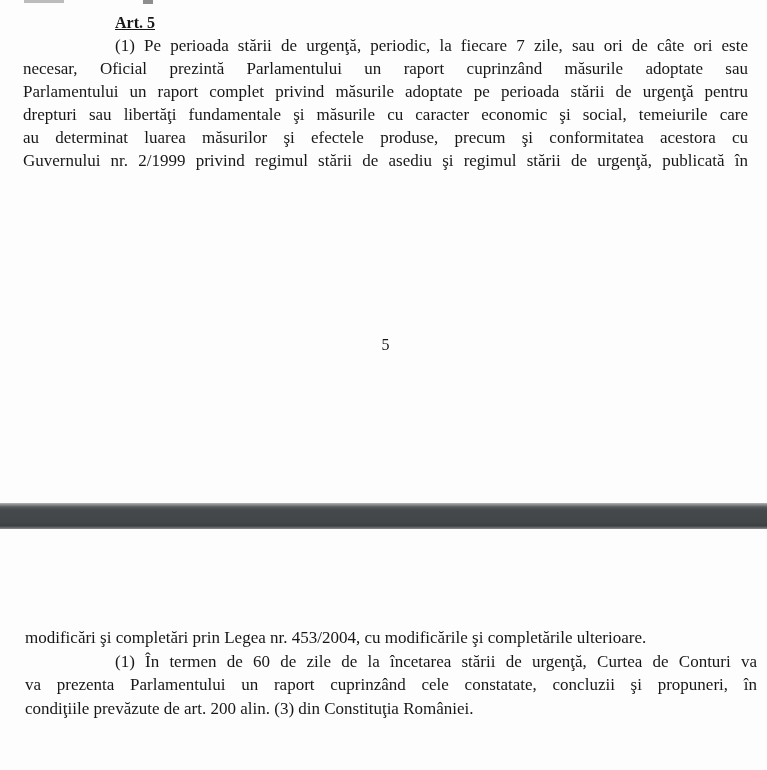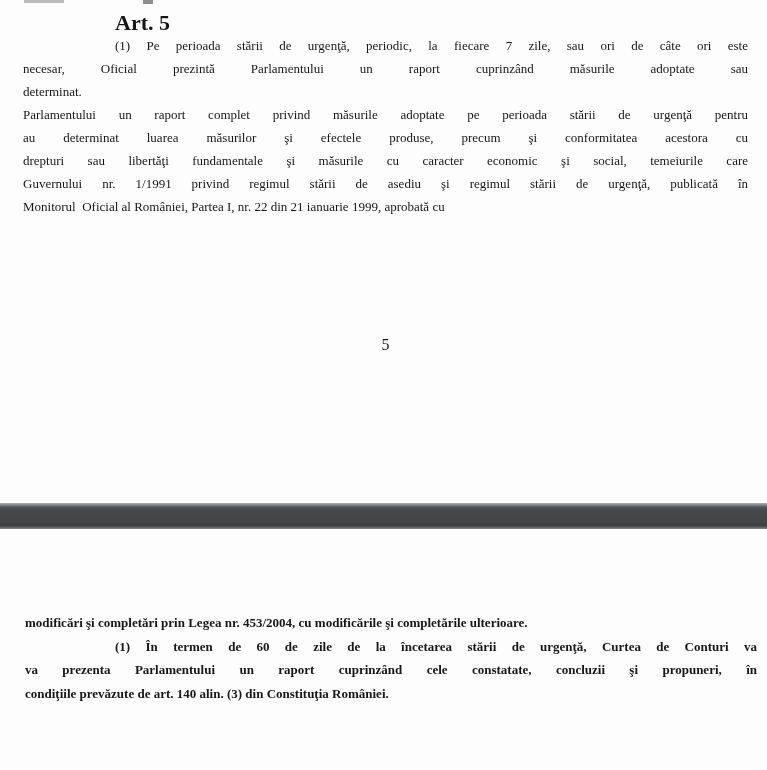--- a/index.html
+++ b/index.html
@@ -7,33 +7,33 @@
     position: relative;
     width: 767px;
     height: 770px;
     background: #fdfdfd;
     overflow: hidden;
     font-family: "Liberation Serif", "DejaVu Serif", serif;
     color: #171717;
   }
   .textblock { position: absolute; }
   .p1 { left: 23px; top: 11px; width: 725px; }
-  .p2 { left: 25px; top: 611px; width: 732px; font-weight: bold; }
+  .p2 { left: 25px; top: 626px; width: 732px; }
   .ln {
-    font-size: 13px;
+    font-size: 17px;
     height: 23px;
     line-height: 23px;
     white-space: normal;
     text-align: left;
   }
   .p2 .ln { height: 23.5px; line-height: 23.5px; }
   .just { text-align: justify; text-align-last: justify; }
   .indent { text-indent: 92px; }
   .p2 .indent { text-indent: 90px; }
-  .bold { font-weight: bold; font-size: 22px; }
+  .bold { font-weight: bold; font-size: 16px; text-decoration: underline; }
   .page-number {
     position: absolute;
     left: 23px;
     top: 336px;
     width: 725px;
     text-align: center;
     font-size: 16px;
     line-height: 18px;
   }
   .page-separator {
@@ -61,32 +61,30 @@
 
 <div class="screen">
 
   <div class="frag frag-a"></div>
   <div class="frag frag-b"></div>
 
   <div class="textblock p1">
     <div class="ln indent bold">Art. 5</div>
     <div class="ln indent just">(1) Pe perioada stării de urgenţă, periodic, la fiecare 7 zile, sau ori de câte ori este</div>
     <div class="ln just">necesar, Oficial prezintă Parlamentului un raport cuprinzând măsurile adoptate sau</div>
-    <div class="ln">determinat.</div>
     <div class="ln just">Parlamentului un raport complet privind măsurile adoptate pe perioada stării de urgenţă pentru</div>
+    <div class="ln just">drepturi sau libertăţi fundamentale şi măsurile cu caracter economic şi social, temeiurile care</div>
     <div class="ln just">au determinat luarea măsurilor şi efectele produse, precum şi conformitatea acestora cu</div>
-    <div class="ln just">drepturi sau libertăţi fundamentale şi măsurile cu caracter economic şi social, temeiurile care</div>
-    <div class="ln just">Guvernului nr. 1/1991 privind regimul stării de asediu şi regimul stării de urgenţă, publicată în</div>
-    <div class="ln">Monitorul&nbsp; Oficial al României, Partea I, nr. 22 din 21 ianuarie 1999, aprobată cu</div>
+    <div class="ln just">Guvernului nr. 2/1999 privind regimul stării de asediu şi regimul stării de urgenţă, publicată în</div>
   </div>
 
   <div class="page-number">5</div>
 
   <div class="page-separator"></div>
 
   <div class="textblock p2">
     <div class="ln">modificări şi completări prin Legea nr. 453/2004, cu modificările şi completările ulterioare.</div>
     <div class="ln indent just">(1) În termen de 60 de zile de la încetarea stării de urgenţă, Curtea de Conturi va</div>
     <div class="ln just">va prezenta Parlamentului un raport cuprinzând cele constatate, concluzii şi propuneri, în</div>
-    <div class="ln">condiţiile prevăzute de art. 140 alin. (3) din Constituţia României.</div>
+    <div class="ln">condiţiile prevăzute de art. 200 alin. (3) din Constituţia României.</div>
   </div>
 
 </div>
 
 </body></html>

